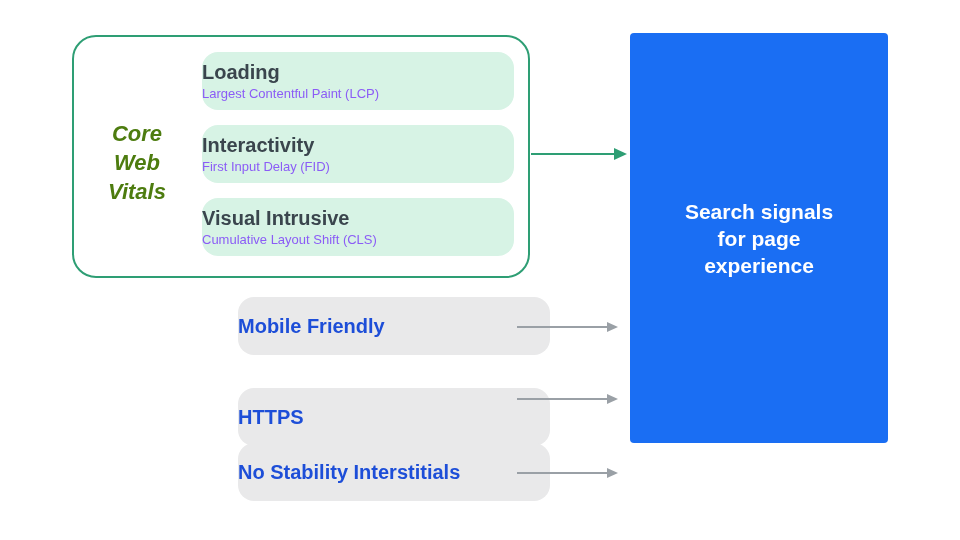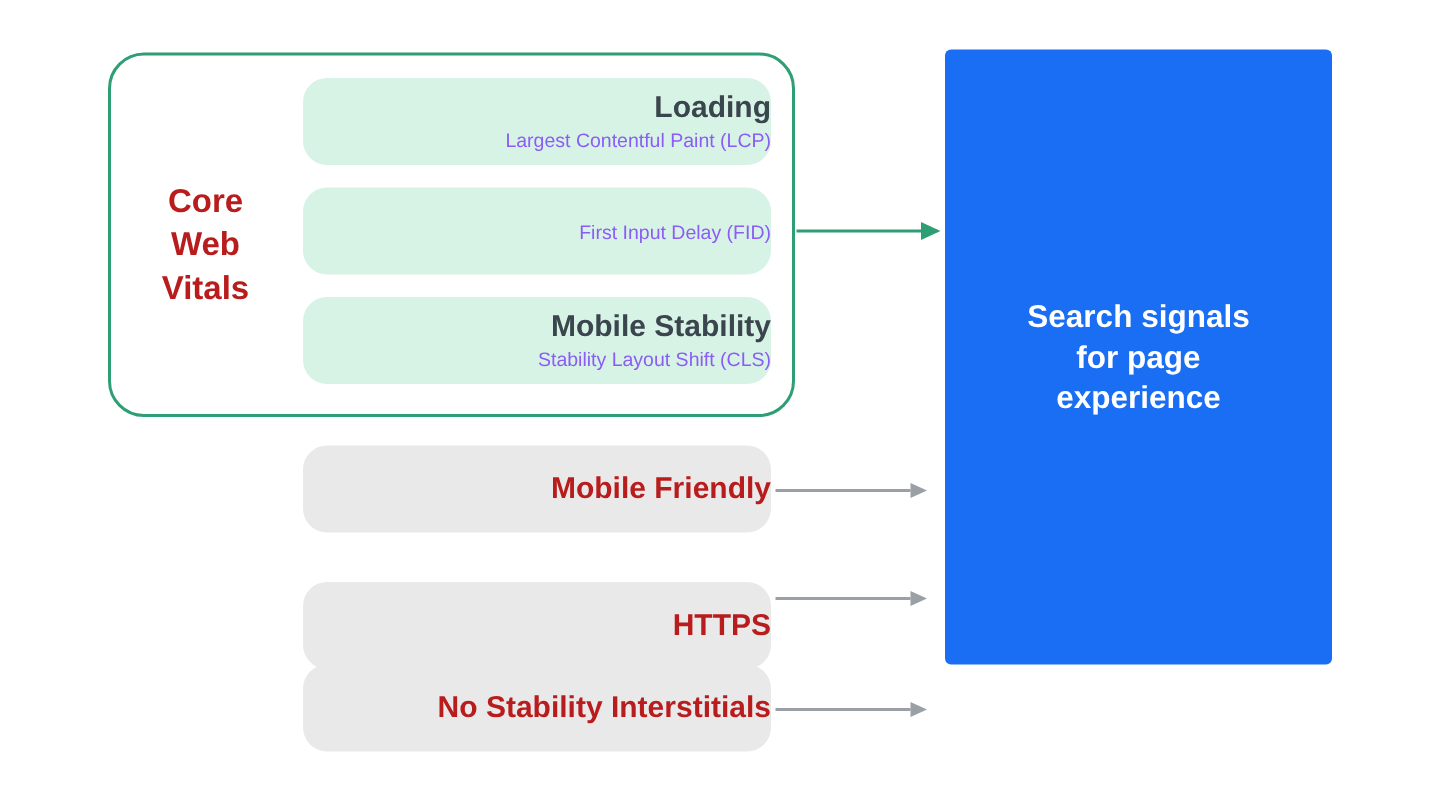--- a/index.html
+++ b/index.html
@@ -23,54 +23,56 @@
     background: #ffffff;
   }
   .cwv-label {
     position: absolute;
     left: 92px; top: 119px;
     width: 90px;
     text-align: center;
     font-size: 22px;
     font-weight: bold;
     line-height: 29px;
-    color: #b91c1c;
+    color: #4d7c0f;
+    font-style: italic;
   }
 
   
   .card {
     position: absolute;
     left: 202px;
     width: 312px;
     height: 58px;
     border-radius: 16px;
     display: flex;
     flex-direction: column;
-    align-items: flex-end;
+    align-items: flex-start;
     justify-content: center;
     box-sizing: border-box;
   }
   .vital { background: #D7F3E5; }
   .vital-title {
     font-size: 20px;
     font-weight: bold;
     color: #3A454D;
     line-height: 23px;
   }
   .vital-subtitle {
     font-size: 13px;
     color: #8b5cf6;
     line-height: 17px;
     margin-top: 1px;
   }
   .signal {
     background: #E9E9EA;
     font-size: 20px;
     font-weight: bold;
-    color: #b91c1c;
+    color: #1d4ed8;
+    margin-left: 36px;
   }
 
   
   .result-box {
     position: absolute;
     left: 630px; top: 33px;
     width: 258px; height: 410px;
     background: #1A6EF3;
     border-radius: 4px;
     display: flex;
@@ -120,26 +122,27 @@
   <div class="cwv-group"></div>
 
   <div class="cwv-label">Core Web Vitals</div>
 
   <div class="card vital" style="top:52px">
     <div class="vital-title">Loading</div>
     <div class="vital-subtitle">Largest Contentful Paint (LCP)</div>
   </div>
 
   <div class="card vital" style="top:125px">
+    <div class="vital-title">Interactivity</div>
     <div class="vital-subtitle">First Input Delay (FID)</div>
   </div>
 
   <div class="card vital" style="top:198px">
-    <div class="vital-title">Mobile Stability</div>
-    <div class="vital-subtitle">Stability Layout Shift (CLS)</div>
+    <div class="vital-title">Visual Intrusive</div>
+    <div class="vital-subtitle">Cumulative Layout Shift (CLS)</div>
   </div>
 
   <div class="card signal" style="top:297px">
     <span>Mobile Friendly</span>
   </div>
 
   <div class="card signal" style="top:388px">
     <span>HTTPS</span>
   </div>
 

